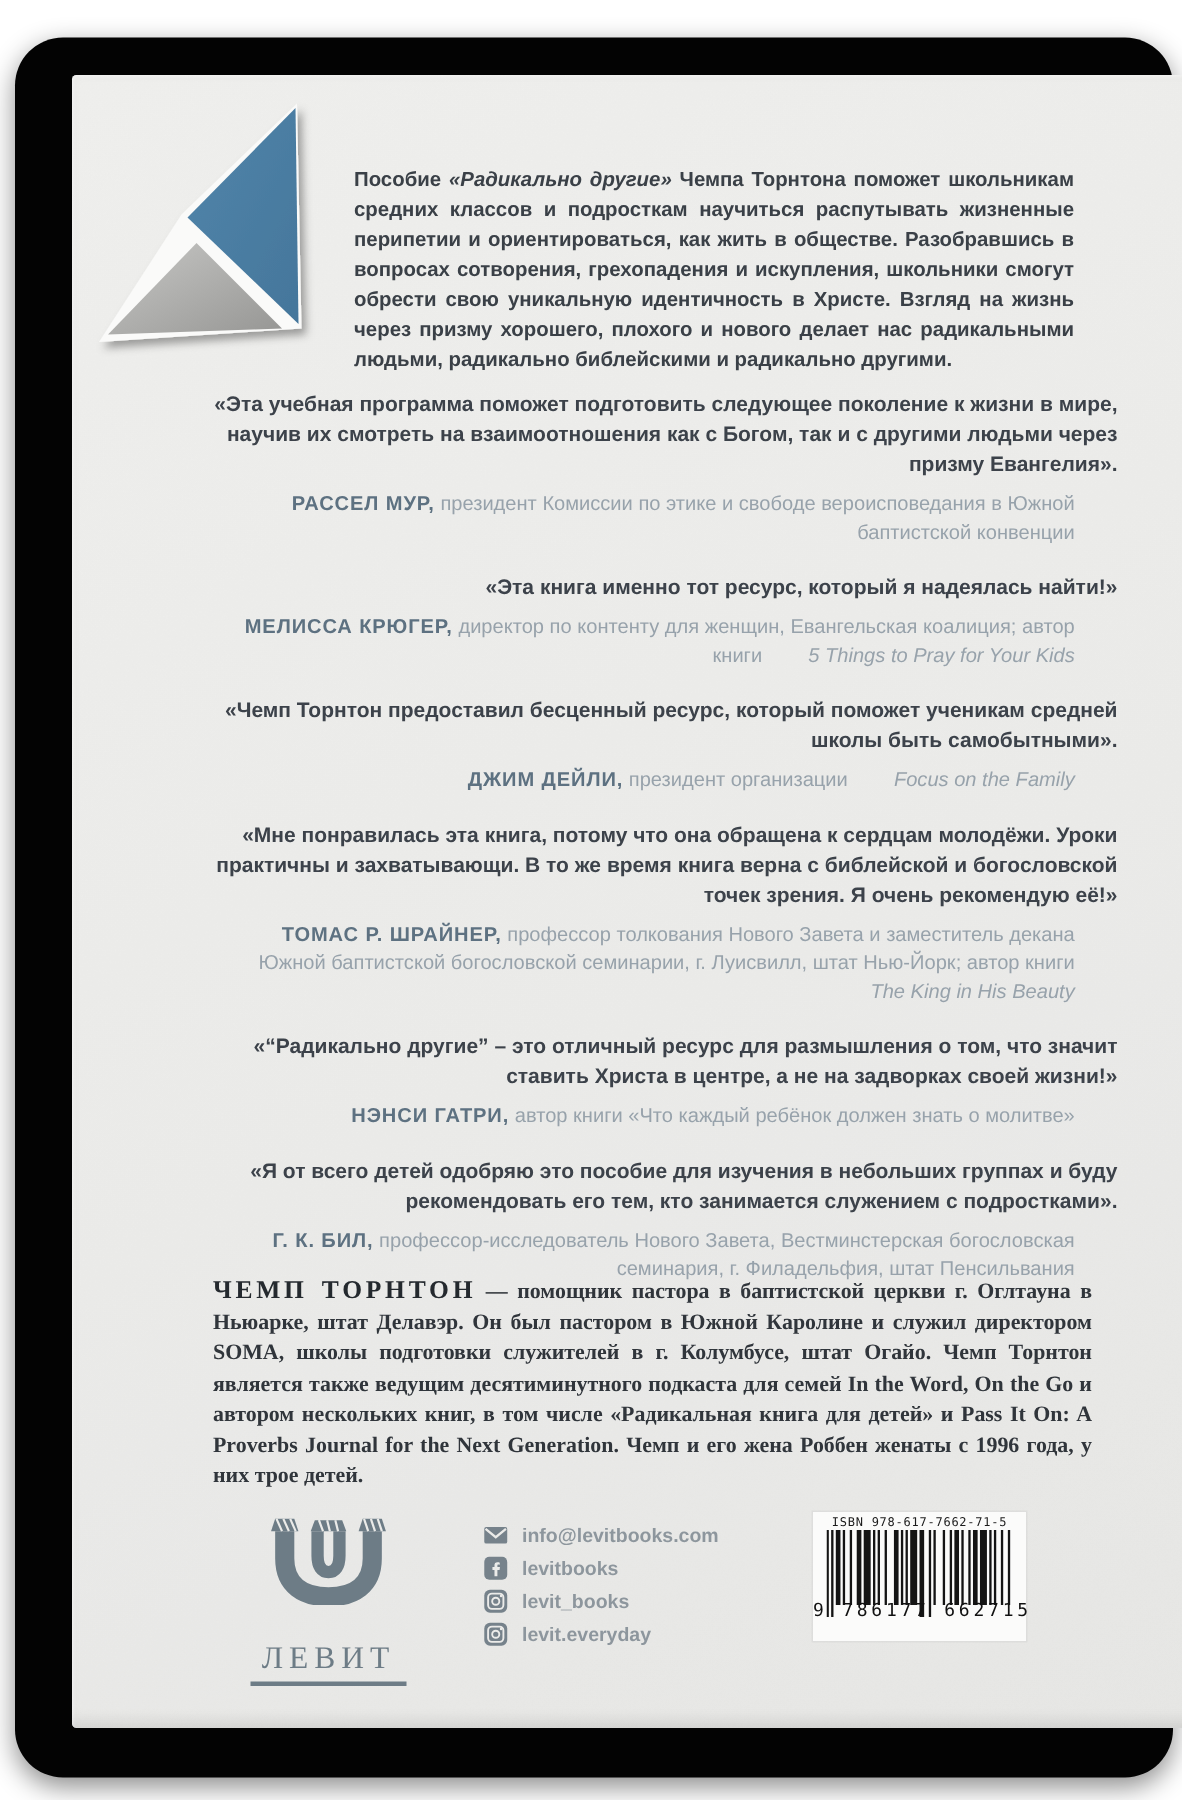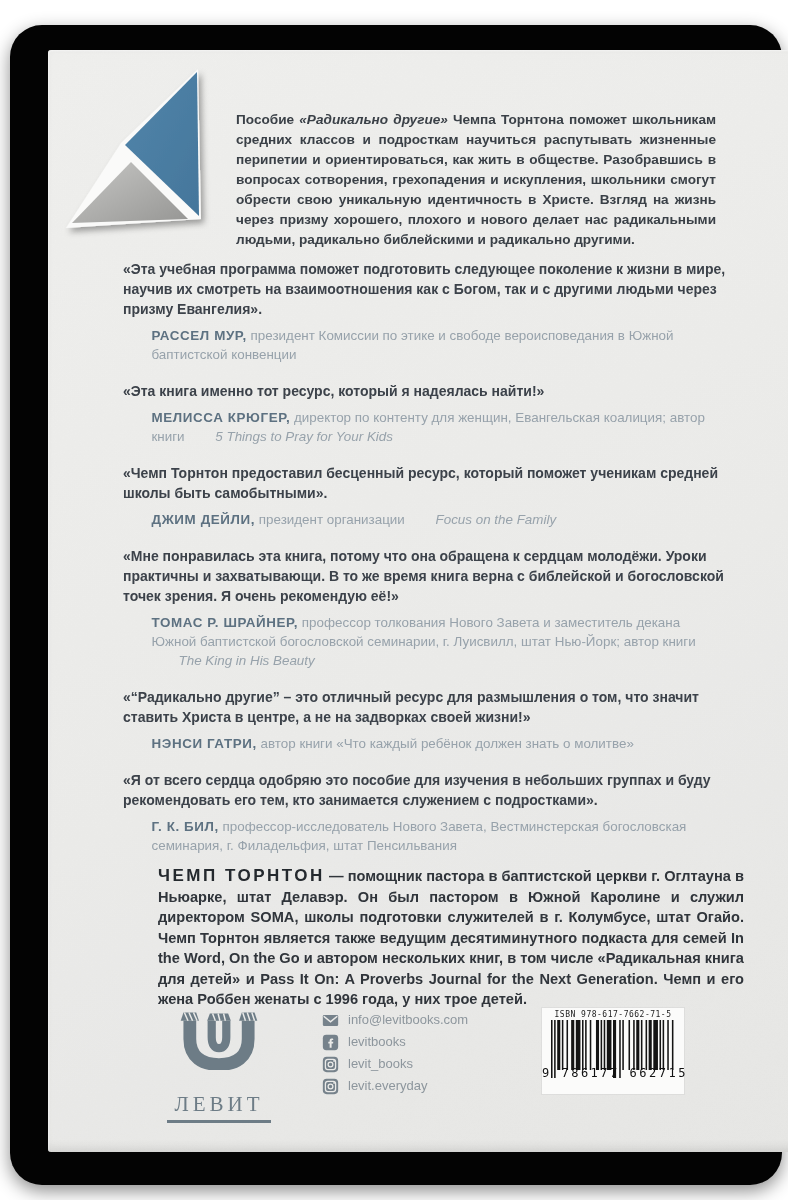--- a/index.html
+++ b/index.html
@@ -26,47 +26,47 @@
 
   
   .intro{
     position:absolute;left:188px;top:60px;width:480px;
     font-size:13.6px;line-height:20px;font-weight:bold;color:#3a4047;
     text-align:justify;margin:0;
   }
   .intro .it{font-style:italic;}
 
   
-  .quotes{position:absolute;left:52px;top:209px;width:668px;text-align:left;}
+  .quotes{position:absolute;left:52px;top:209px;width:668px;text-align:right;}
   .quote{
     max-width:622px;margin:0 auto 7px auto;
     font-size:14px;line-height:20px;font-weight:bold;color:#3c424a;
   }
   .attr{
     max-width:565px;margin:0 auto 17px auto;
     font-size:13.4px;line-height:19px;color:#97a2ab;
   }
   .attr .aname{font-weight:bold;color:#5d7181;letter-spacing:.6px;}
   .attr .it{font-style:italic;margin-left:27px;}
 
   
   .bio{
     position:absolute;left:94px;top:800px;width:586px;
     font-size:14.6px;line-height:20.5px;font-weight:bold;color:#30353b;
-    text-align:justify;margin:16px;
+    text-align:justify;margin:0;font-family:Liberation Serif, serif;
   }
   .bio-name{font-size:17px;letter-spacing:2.5px;color:#24292e;}
 
   
   .publisher{position:absolute;left:106px;top:958px;width:130px;text-align:center;color:#6d7c86;}
   .pub-name{font-family:"Liberation Serif", serif;font-size:21px;letter-spacing:4px;margin-top:18px;}
   .pub-underline{height:2.5px;background:#6d7c86;width:104px;margin:3px auto 0 auto;}
 
   .contacts{position:absolute;left:274px;top:962px;}
-  .contact-row{display:flex;height:22px;}
+  .contact-row{display:flex;align-items:center;height:22px;font-weight:bold;}
   .contact-icon{width:17px;height:17px;margin-right:9px;flex:0 0 auto;}
   .contact-label{font-size:13px;color:#8d969d;}
 
   .barcode{
     position:absolute;left:494px;top:958px;width:142px;height:86px;
     background:#fbfbfa;box-shadow:0 0 0 1px rgba(0,0,0,.04);
     text-align:center;
   }
   .isbn-top{font-family:"DejaVu Sans Mono", monospace;font-size:8px;letter-spacing:.5px;color:#1b1b1b;padding-top:2px;white-space:nowrap;}
   .bars{display:block;margin:1px auto 0 auto;}
@@ -125,21 +125,21 @@
       </div>
       <div>
         <p class="quote">«Мне понравилась эта книга, потому что она обращена к сердцам молодёжи. Уроки практичны и захватывающи. В то же время книга верна с библейской и богословской точек зрения. Я очень рекомендую её!»</p>
         <p class="attr"><span class="aname">ТОМАС Р. ШРАЙНЕР,</span><span> профессор толкования Нового Завета и заместитель декана Южной баптистской богословской семинарии, г. Луисвилл, штат Нью-Йорк; автор книги </span><span class="it">The King in His Beauty</span></p>
       </div>
       <div>
         <p class="quote">«“Радикально другие” – это отличный ресурс для размышления о том, что значит ставить Христа в центре, а не на задворках своей жизни!»</p>
         <p class="attr"><span class="aname">НЭНСИ ГАТРИ,</span><span> автор книги «Что каждый ребёнок должен знать о молитве»</span></p>
       </div>
       <div>
-        <p class="quote">«Я от всего сердца одобряю это пособие для изучения в небольших группах и буду рекомендовать его тем, кто занимается служением с подростками».</p>
+        <p class="quote">«Я от всего детей одобряю это пособие для изучения в небольших группах и буду рекомендовать его тем, кто занимается служением с подростками».</p>
         <p class="attr"><span class="aname">Г. К. БИЛ,</span><span> профессор-исследователь Нового Завета, Вестминстерская богословская семинария, г. Филадельфия, штат Пенсильвания</span></p>
       </div>
     </div>
 
   <p class="bio"><span class="bio-name">ЧЕМП ТОРНТОН</span><span> — помощник пастора в баптистской церкви г. Оглтауна в Ньюарке, штат Делавэр. Он был пастором в Южной Каролине и служил директором SOMA, школы подготовки служителей в г. Колумбусе, штат Огайо. Чемп Торнтон является также ведущим десятиминутного подкаста для семей In the Word, On the Go и автором нескольких книг, в том числе «Радикальная книга для детей» и Pass It On: A Proverbs Journal for the Next Generation. Чемп и его жена Роббен женаты с 1996 года, у них трое детей.</span></p>
 
   <div class="publisher">
     <svg width="92" height="62" viewBox="0 0 100 68">
       <g fill="none" stroke="#6d7c86">
 

